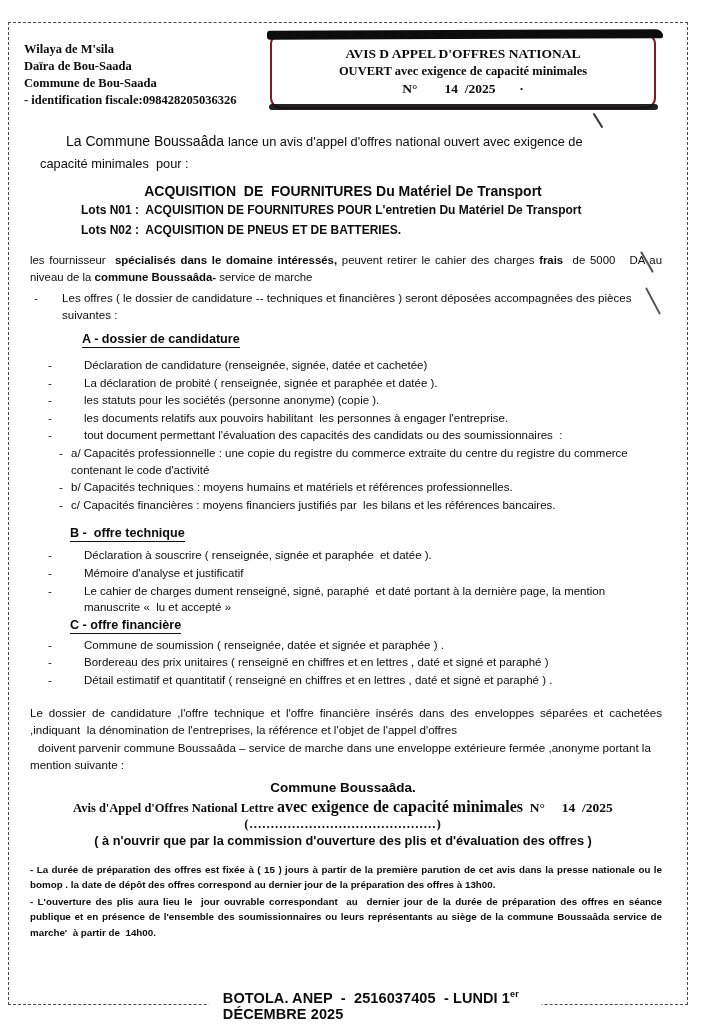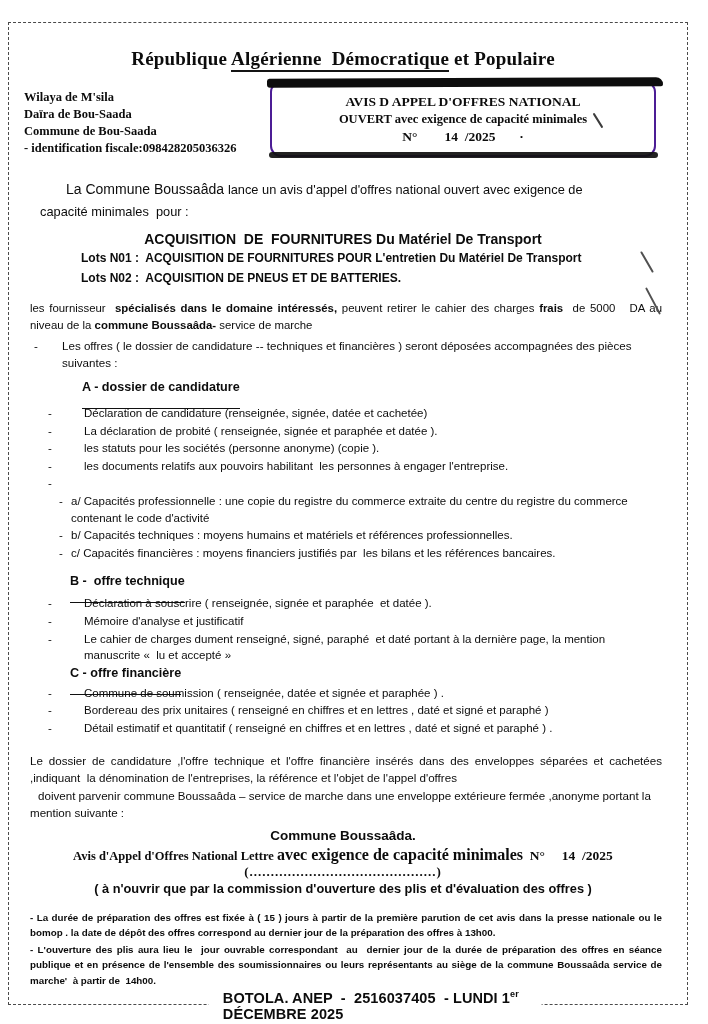--- a/index.html
+++ b/index.html
@@ -27,21 +27,21 @@
   }
   .doc-title .u { border-bottom:2px solid #141414; padding-bottom:1px; }
 
   .header-row { display:flex; margin-top:11px; align-items:flex-end; }
   .issuer {
     width:228px; font-family:"Liberation Serif", serif;
     font-weight:bold; font-size:12.5px; line-height:17px;
   }
   .notice-box {
     position:relative; margin-left:18px; width:386px;
-    border:2px solid #4c1d95; border-radius:11px;
+    border:2px solid #7f1d1d; border-radius:11px;
     padding:11px 6px 10px; text-align:center;
     font-family:"Liberation Serif", serif; font-weight:bold;
   }
   .notice-box::before { 
     content:""; position:absolute; left:-5px; right:-9px; top:-5px; height:9px;
     background:#0d0d0d; border-radius:5px 14px 4px 6px; transform:rotate(-0.25deg);
   }
   .notice-box::after { 
     content:""; position:absolute; left:-3px; right:-4px; bottom:-3px; height:6px;
     background:#111; border-radius:4px; opacity:.93;
@@ -60,21 +60,21 @@
   .lot { margin:3px 0 0 37px; font-weight:bold; font-size:12px; line-height:17px;padding-left:20px; }
 
   
   .retrait { margin:13px 0 0 6px; font-size:11.4px; line-height:17px; text-align:justify; }
   .retrait .b { font-weight:bold; }
 
   .bullet { display:flex; margin:3px 0 0 10px; font-size:11.6px; line-height:17px; }
   .bullet .dash { width:28px; flex:none; }
 
   .sec-h { font-weight:bold; font-size:12.6px; }
-  .sec-h .u2 { border-bottom:1.6px solid #111; padding-bottom:14px; }
+  .sec-h .u2 { border-bottom:1.6px solid #111; padding-bottom:1px; }
   .sec-h.a { margin:9px 0 11px 58px; }
   .sec-h.b { margin:13px 0 7px 46px; }
   .sec-h.c { margin:2px 0 5px 46px; }
 
   .item { display:flex; margin:0 0 1px 21px; font-size:11.5px; line-height:16.6px; }
   .item .dash { width:39px; flex:none; padding-left:3px; }
   .subitem { display:flex; margin:0 0 1px 35px; font-size:11.5px; line-height:16.6px; }
   .subitem .dash { width:12px; flex:none; }
 
   .envelope { margin:15px 0 0 6px; font-size:11.6px; line-height:17.5px; text-align:justify; }
@@ -111,21 +111,20 @@
   .s3 { left:652px; top:286px; height:30px; transform:rotate(-28deg); background:#515151; }
 </style>
 </head>
 <body>
 
 <div class="page">
   <div class="frame"></div>
 
   <div class="content">
 
-    <div class="doc-title"><span class="pw">République </span><span class="u pw">Algérienne  Démocratique</span><span class="pw"> et Populaire</span></div>
 
     <div class="header-row">
       <div class="issuer">
         <div>Wilaya de M'sila</div>
         <div>Daïra de Bou-Saada</div>
         <div>Commune de Bou-Saada</div>
         <div>- identification fiscale:098428205036326</div>
       </div>
       <div class="notice-box">
         <div class="box-l1 pw">AVIS D APPEL D'OFFRES NATIONAL</div>
@@ -160,20 +159,21 @@
     <div class="item">
         <span class="dash">-</span>
         <span class="pw">les statuts pour les sociétés (personne anonyme) (copie ).</span>
       </div>
     <div class="item">
         <span class="dash">-</span>
         <span class="pw">les documents relatifs aux pouvoirs habilitant  les personnes à engager l'entreprise.</span>
       </div>
     <div class="item">
         <span class="dash">-</span>
+        <span class="pw">tout document permettant l'évaluation des capacités des candidats ou des soumissionnaires  :</span>
       </div>
 
     <div class="subitem">
         <span class="dash">-</span>
         <span class="pw">a/ Capacités professionnelle : une copie du registre du commerce extraite du centre du registre du commerce contenant le code d'activité</span>
       </div>
     <div class="subitem">
         <span class="dash">-</span>
         <span class="pw">b/ Capacités techniques : moyens humains et matériels et références professionnelles.</span>
       </div>

